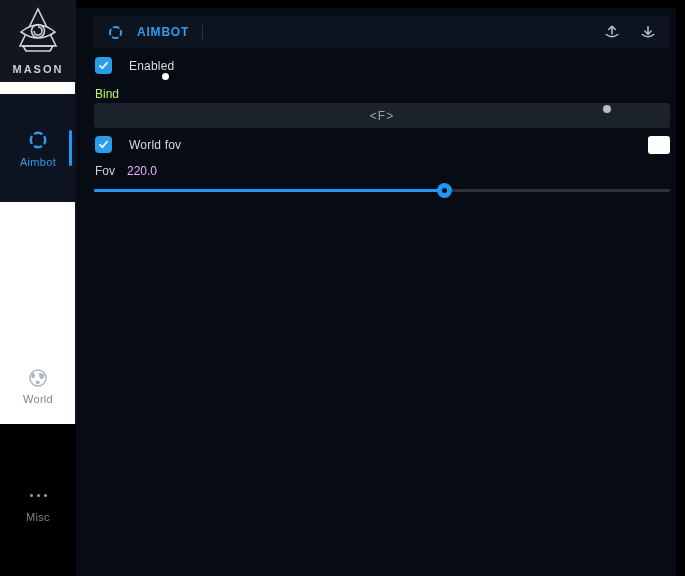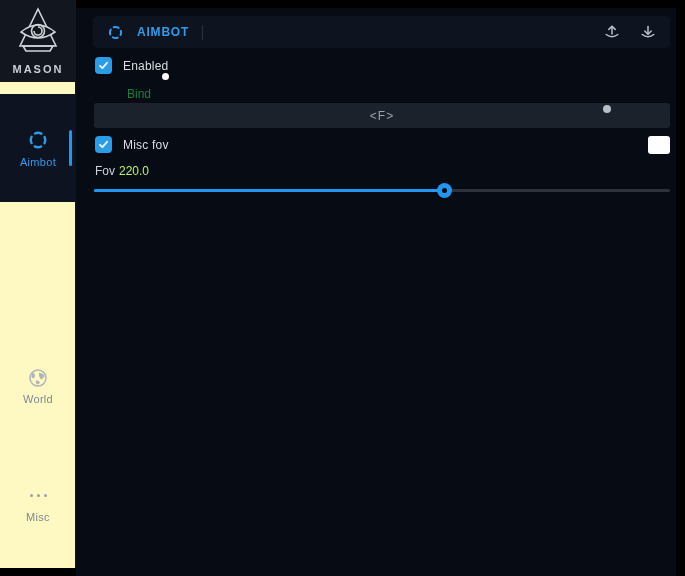--- a/index.html
+++ b/index.html
@@ -1,22 +1,22 @@
 <!DOCTYPE html>
 <html><head>
 <meta charset="utf-8">
 <style>
   * { margin:0; padding:0; box-sizing:border-box; }
   html,body { width:685px; height:576px; background:#000; overflow:hidden;
               font-family:"Liberation Sans", sans-serif; }
   .screen { position:relative; width:685px; height:576px; background:#000; }
 
   
-  .sidebar { position:absolute; left:0; top:8; width:76px; height:568px;
-             background:#fef9c3; border-right:1px solid #10151f; }
+  .sidebar { position:absolute; left:0; top:8; width:76px; height:424px;
+             background:#ffffff; border-right:1px solid #10151f; }
   .brand { position:absolute; left:0; top:6; width:76px; height:82px;
            background:#12161f; display:flex; flex-direction:column;
            align-items:center; justify-content:flex-end; padding-bottom:7px; }
   .brand svg { position:absolute; top:6px; left:50%; transform:translateX(-50%); }
   .brand-name { font-size:11px; font-weight:bold; letter-spacing:2px; color:#c9ced5; }
 
   .nav-item { position:absolute; left:0; width:76px; height:108px;
               display:flex; flex-direction:column; align-items:center;
               justify-content:center; gap:5px; cursor:pointer; }
   .nav-item .nav-label { font-size:11px; color:#7e8894; letter-spacing:.3px; }
@@ -34,37 +34,37 @@
   .header { position:absolute; left:17px; top:8px; width:577px; height:32px;
             background:#0d1420; border-radius:4px; display:flex; align-items:center;
             padding:0 14px; }
   .header-title { color:#2e9ceb; font-size:12px; font-weight:bold;
                   letter-spacing:.8px; margin-left:13px; }
   .vdiv { width:1px; height:15px; background:#2a3240; margin:0 13px; }
   .header-sub { color:#7d8795; font-size:12px; letter-spacing:.2px; }
   .header-actions { margin-left:auto; display:flex; align-items:center; gap:20px; }
   .icon-btn { display:flex; align-items:center; justify-content:center; cursor:pointer; }
 
-  .check-row { position:absolute; left:19px; display:flex; align-items:center; gap:11px; }
+  .check-row { position:absolute; left:19px; display:flex; align-items:center; gap:17px; }
   .checkbox { width:17px; height:17px; border-radius:4px; background:#2b9de8;
               display:flex; align-items:center; justify-content:center; cursor:pointer; }
   .check-label { font-size:12px; color:#d8dde2; letter-spacing:.2px; }
 
-  .field-label { position:absolute; left:19px; font-size:12px; color:#15803d;margin-left:32px; }
+  .field-label { position:absolute; left:19px; font-size:12px; color:#bef264; }
 
   .bind-input { position:absolute; left:18px; top:95px; width:576px; height:25px;
                 background:#1b222b; border-radius:3px; display:flex;
                 align-items:center; justify-content:center; cursor:pointer; }
   .bind-value { font-size:12px; color:#9aa3ad; letter-spacing:1px; }
 
   .swatch { position:absolute; left:572px; top:128px; width:22px; height:18px;
             border-radius:3px; background:#fff; cursor:pointer; }
 
   .fov-label { position:absolute; left:19px; top:156px; font-size:12px; color:#ccd2d9; }
-  .fov-value { color:#bef264; margin-left:4px; }
+  .fov-value { color:#f0abfc; margin-left:12px; }
 
   .slider { position:absolute; left:18px; top:175px; width:576px; height:15px; cursor:pointer; }
   .slider .track { position:absolute; left:0; right:0; top:6px; height:3px;
                    background:#2d333d; border-radius:2px; }
   .slider .fill { position:absolute; left:0; top:0; height:3px;
                   background:#2196f3; border-radius:2px; }
   .slider .handle { position:absolute; top:0; width:15px; height:15px; margin-left:-8px;
                     border-radius:50%; background:#2196f3;
                     display:flex; align-items:center; justify-content:center; }
   .slider .handle i { width:5px; height:5px; border-radius:50%; background:#0a0e14; }
@@ -167,21 +167,21 @@
     <div class="bind-input">
       <span class="bind-value">&lt;F&gt;</span>
     </div>
 
     <div class="check-row" style="top:128px">
       <span class="checkbox">
         <svg width="11" height="11" viewBox="0 0 11 11">
           <path d="M2 5.8 L4.4 8.2 L9 2.8" fill="none" stroke="#eaf4fc" stroke-width="1.8" stroke-linecap="round" stroke-linejoin="round"></path>
         </svg>
       </span>
-      <span class="check-label">Misc fov</span>
+      <span class="check-label">World fov</span>
     </div>
     <span class="swatch" style="background: rgb(255, 255, 255);"></span>
 
     <div class="fov-label">
       <span>Fov</span><span class="fov-value">220.0</span>
     </div>
     <div class="slider">
       <div class="track">
         <div class="fill" style="width: 61%;"></div>
       </div>

